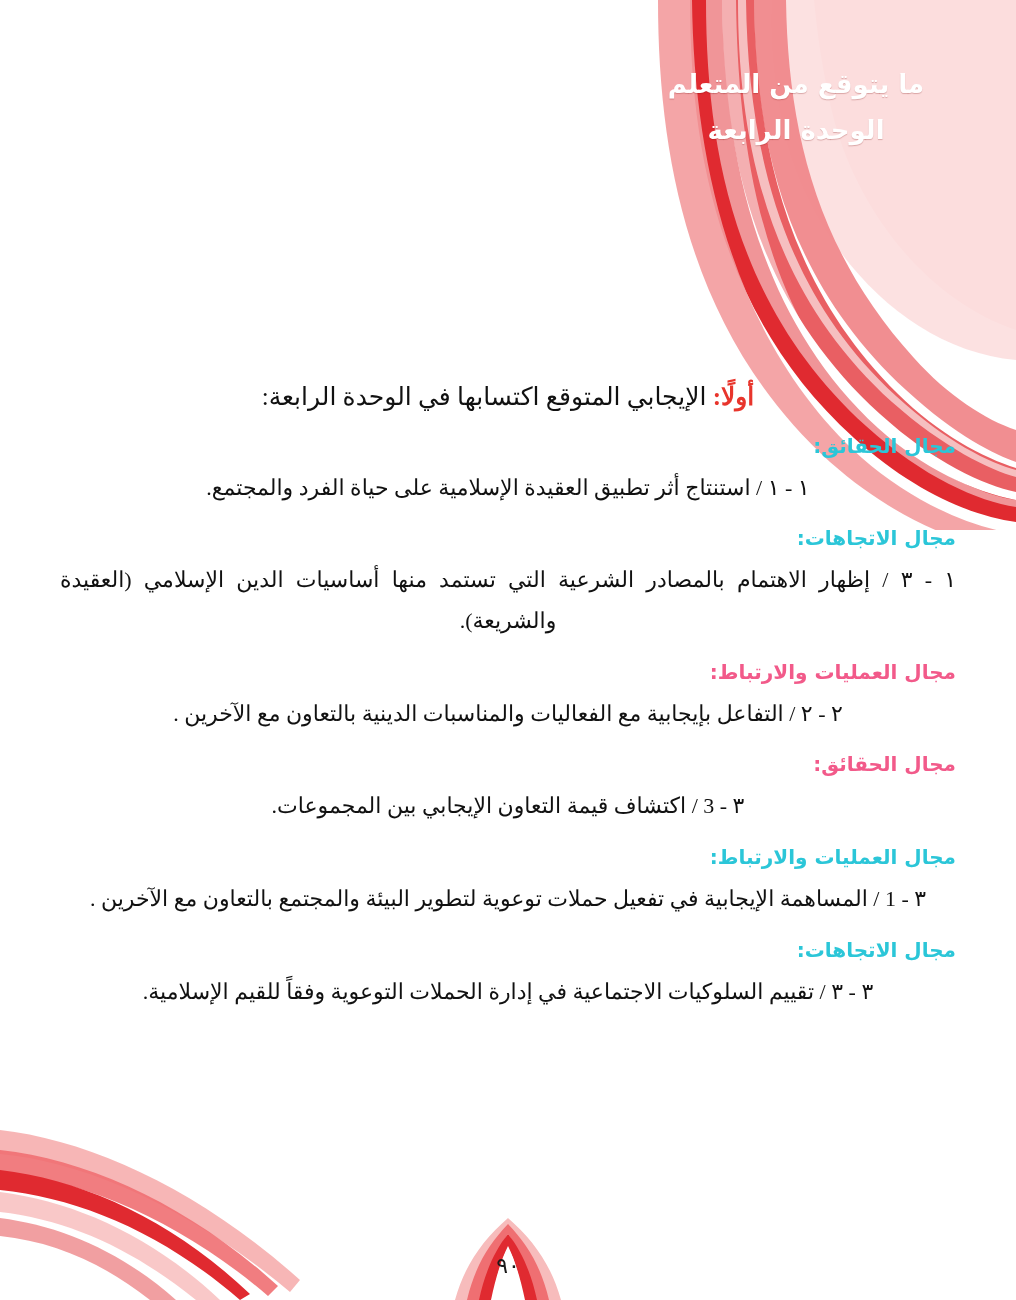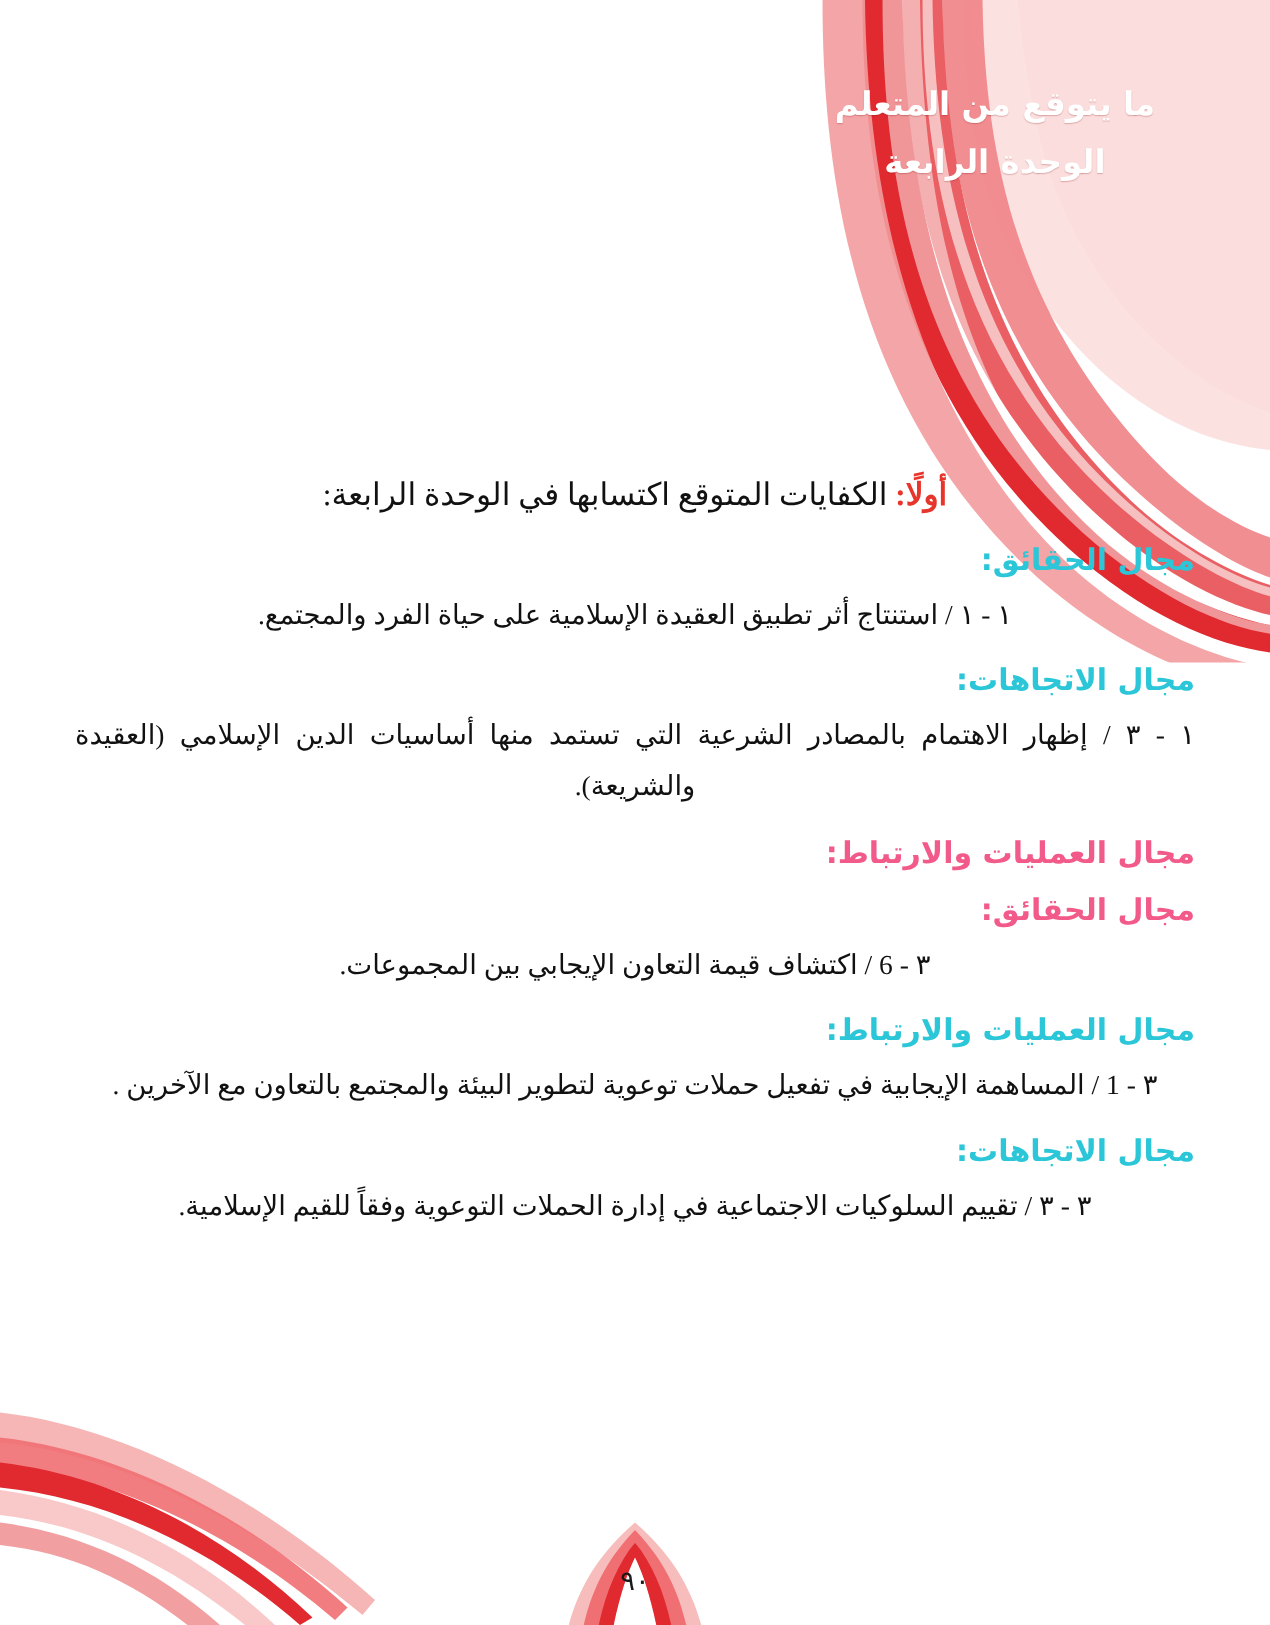--- a/index.html
+++ b/index.html
@@ -92,21 +92,21 @@
     margin: 0 0 18px 0;
     line-height: 1.5;
     font-family: "Liberation Serif", "DejaVu Serif", serif;
     text-align: center;
   }
   .section-heading .ordinal {
     color: #e8352c;
     font-weight: bold;
   }
   .domain-label {
-    font-size: 24px;
+    font-size: 20px;
     color: #2bc6d8;
     font-weight: bold;
     margin: 18px 0 10px 0;
     font-family: "DejaVu Sans", sans-serif;
     text-align: right;
   }
   .domain-label.pink {
     color: #f25a8a;
   }
   .item-text {
@@ -146,40 +146,41 @@
 
   <div class="header-title">
     <div>ما يتوقع من المتعلم</div>
     <div>الوحدة الرابعة</div>
   </div>
 
   <div class="content">
 
     <p class="section-heading">
       <span class="ordinal">أولًا:</span>
-      <span>الكفايات المتوقع اكتسابها في الوحدة الرابعة:</span>
+      <span>الإيجابي المتوقع اكتسابها في الوحدة الرابعة:</span>
     </p>
 
     <div>
       <div class="domain-label" style="color: rgb(43, 198, 216);">مجال الحقائق:</div>
       <p class="item-text plain">١ - ١ / استنتاج أثر تطبيق العقيدة الإسلامية على حياة الفرد والمجتمع.</p>
     </div>
 
     <div>
       <div class="domain-label" style="color: rgb(43, 198, 216);">مجال الاتجاهات:</div>
       <p class="item-text">١ - ٣ / إظهار الاهتمام بالمصادر الشرعية التي تستمد منها أساسيات الدين الإسلامي (العقيدة والشريعة).</p>
     </div>
 
     <div>
       <div class="domain-label pink" style="color: rgb(242, 90, 138);">مجال العمليات والارتباط:</div>
+      <p class="item-text plain">٢ - ٢ / التفاعل بإيجابية مع الفعاليات والمناسبات الدينية بالتعاون مع الآخرين .</p>
     </div>
 
     <div>
       <div class="domain-label pink" style="color: rgb(242, 90, 138);">مجال الحقائق:</div>
-      <p class="item-text plain">٣ - 6 / اكتشاف قيمة التعاون الإيجابي بين المجموعات.</p>
+      <p class="item-text plain">٣ - 3 / اكتشاف قيمة التعاون الإيجابي بين المجموعات.</p>
     </div>
 
     <div>
       <div class="domain-label" style="color: rgb(43, 198, 216);">مجال العمليات والارتباط:</div>
       <p class="item-text">٣ - 1 / المساهمة الإيجابية في تفعيل حملات توعوية لتطوير البيئة والمجتمع بالتعاون مع الآخرين .</p>
     </div>
 
     <div>
       <div class="domain-label" style="color: rgb(43, 198, 216);">مجال الاتجاهات:</div>
       <p class="item-text plain">٣ - ٣ / تقييم السلوكيات الاجتماعية في إدارة الحملات التوعوية وفقاً للقيم الإسلامية.</p>

